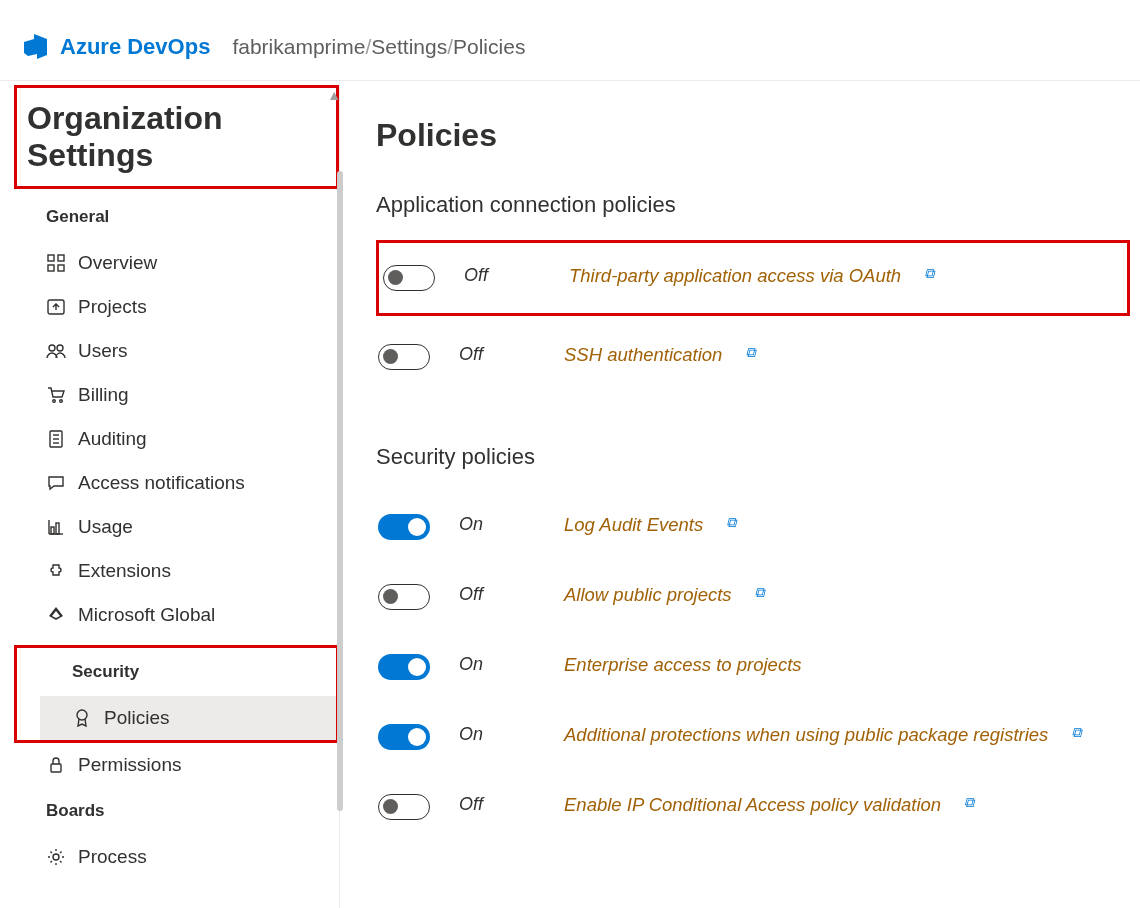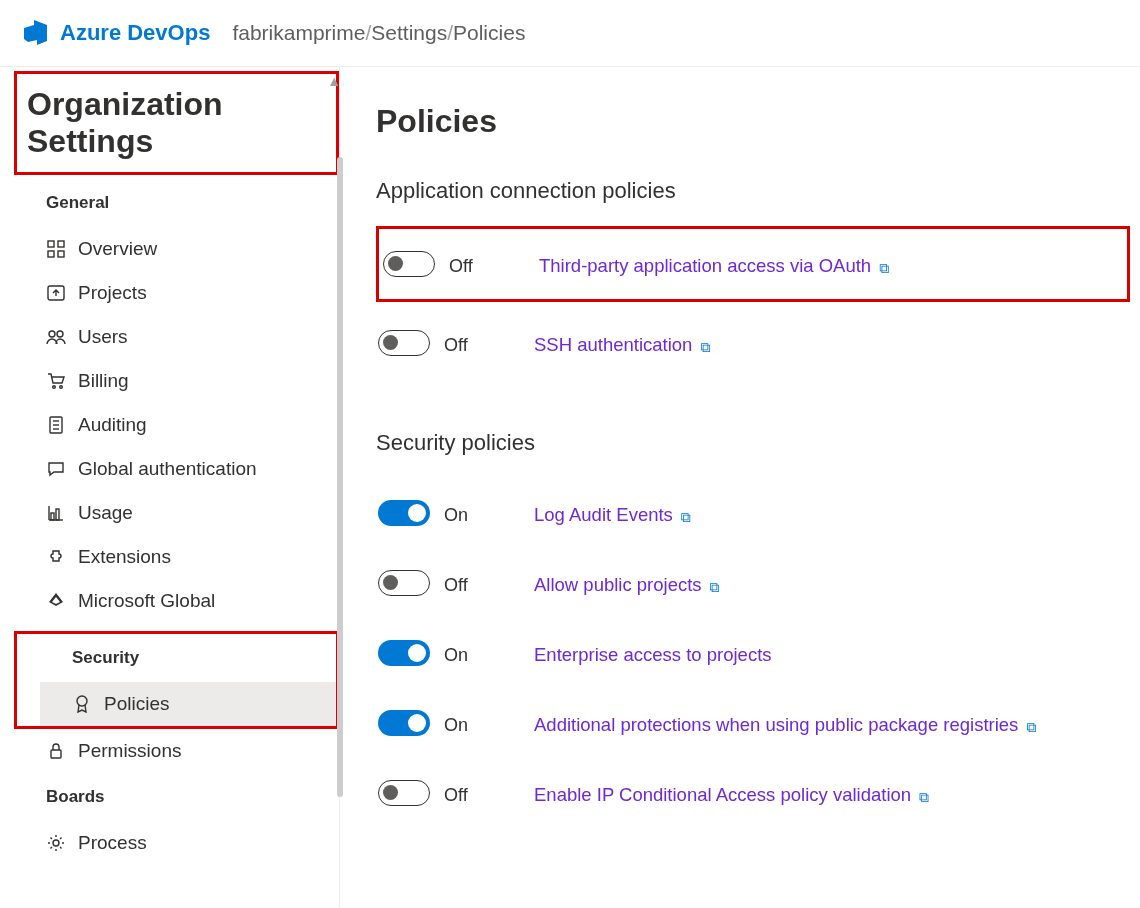--- a/index.html
+++ b/index.html
@@ -11,20 +11,21 @@
   width: 1140px;
   height: 908px;
   overflow: hidden;
 }
 .header {
   display: flex;
   align-items: center;
   padding: 12px 20px;
   height: 66px;
   gap: 14px;
+  margin-top: 14px;
 }
 .logo-box { display: flex; align-items: center; }
 .brand {
   color: #0078d4;
   font-weight: 700;
   font-size: 22px;
   margin-left: 8px;
 }
 .breadcrumb {
   display: flex;
@@ -93,23 +94,24 @@
   font-weight: 600;
   margin-bottom: 38px;
 }
 .policy-section-title {
   font-size: 22px;
   font-weight: 400;
   margin-bottom: 22px;
 }
 .policy-row {
   display: flex;
-  align-items: flex-end;
+  align-items: flex-start;
   padding: 22px 6px 22px 2px;
-  gap: 0;
+  gap: 15px;
+  font-style: italic;
 }
 .policy-row.boxed {
   border: 3px solid #d80000;
   margin-bottom: 6px;
   padding: 22px 6px 22px 4px;
 }
 .toggle {
   width: 52px;
   height: 26px;
   border-radius: 13px;
@@ -139,21 +141,21 @@
   background: #fff;
 }
 .toggle-label {
   width: 104px;
   padding-left: 14px;
   font-size: 18px;
   flex-shrink: 0;
 }
 .policy-name {
   font-size: 18.5px;
-  color: #6d28d9;
+  color: #a16207;
 }
 .link-icon {
   color: #0078d4;
   margin-left: 8px;
   font-size: 14px;
 }
 .security-section-wrap { margin-top: 52px; }
 .sec-block { margin-top: 8px; padding-left: 23px; }
 </style>
 </head>
@@ -234,21 +236,21 @@
           </svg>
         </span>
       <span>Auditing</span>
     </div>
     <div class="nav-item">
       <span class="nav-icon">
           <svg width="18" height="18" viewBox="0 0 18 18" fill="none" stroke="#323130" stroke-width="1.4">
             <path d="M2 3 h14 v9 h-9 l-4 3 v-3 h-1 z"></path>
           </svg>
         </span>
-      <span>Global authentication</span>
+      <span>Access notifications</span>
     </div>
     <div class="nav-item">
       <span class="nav-icon">
           <svg width="18" height="18" viewBox="0 0 18 18" fill="none" stroke="#323130" stroke-width="1.4">
             <line x1="2" y1="16" x2="2" y2="2"></line>
             <line x1="2" y1="16" x2="16" y2="16"></line>
             <rect x="4" y="9" width="3" height="7"></rect>
             <rect x="9" y="5" width="3" height="11"></rect>
           </svg>
         </span>

